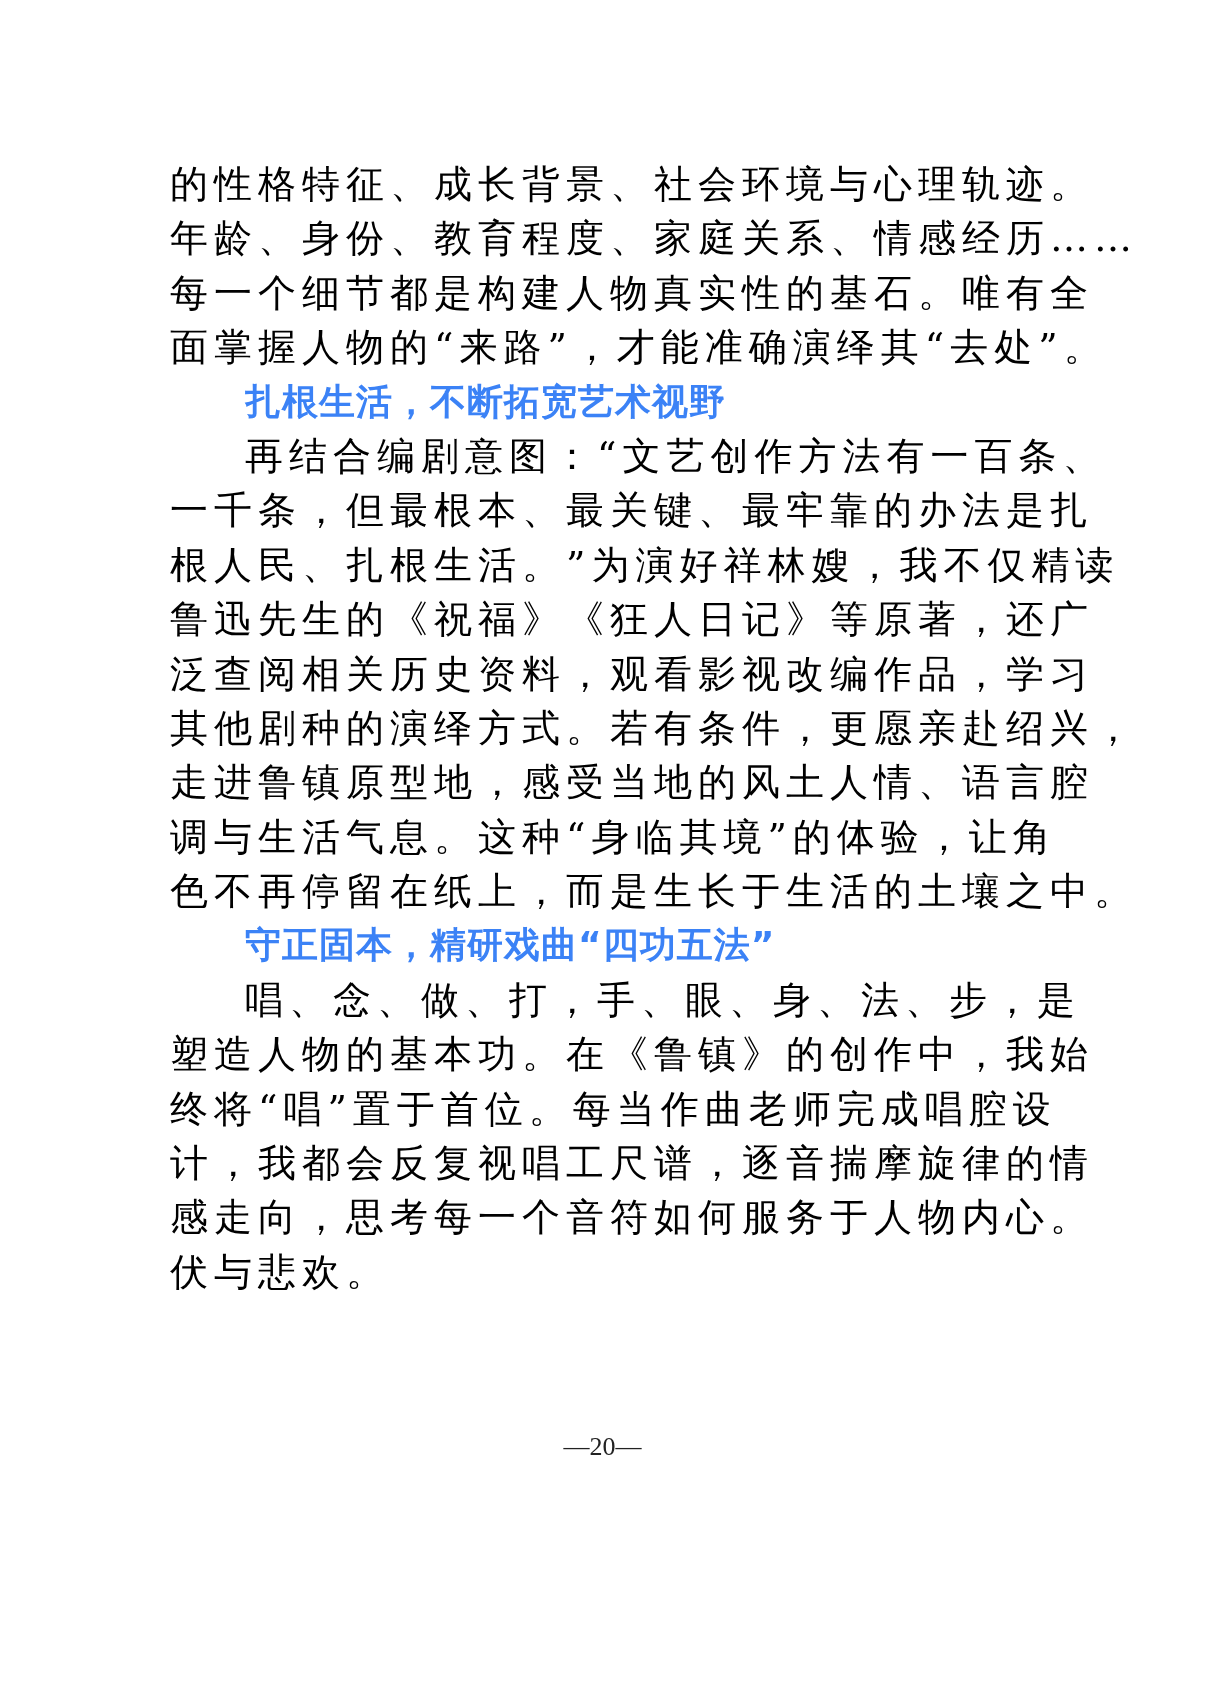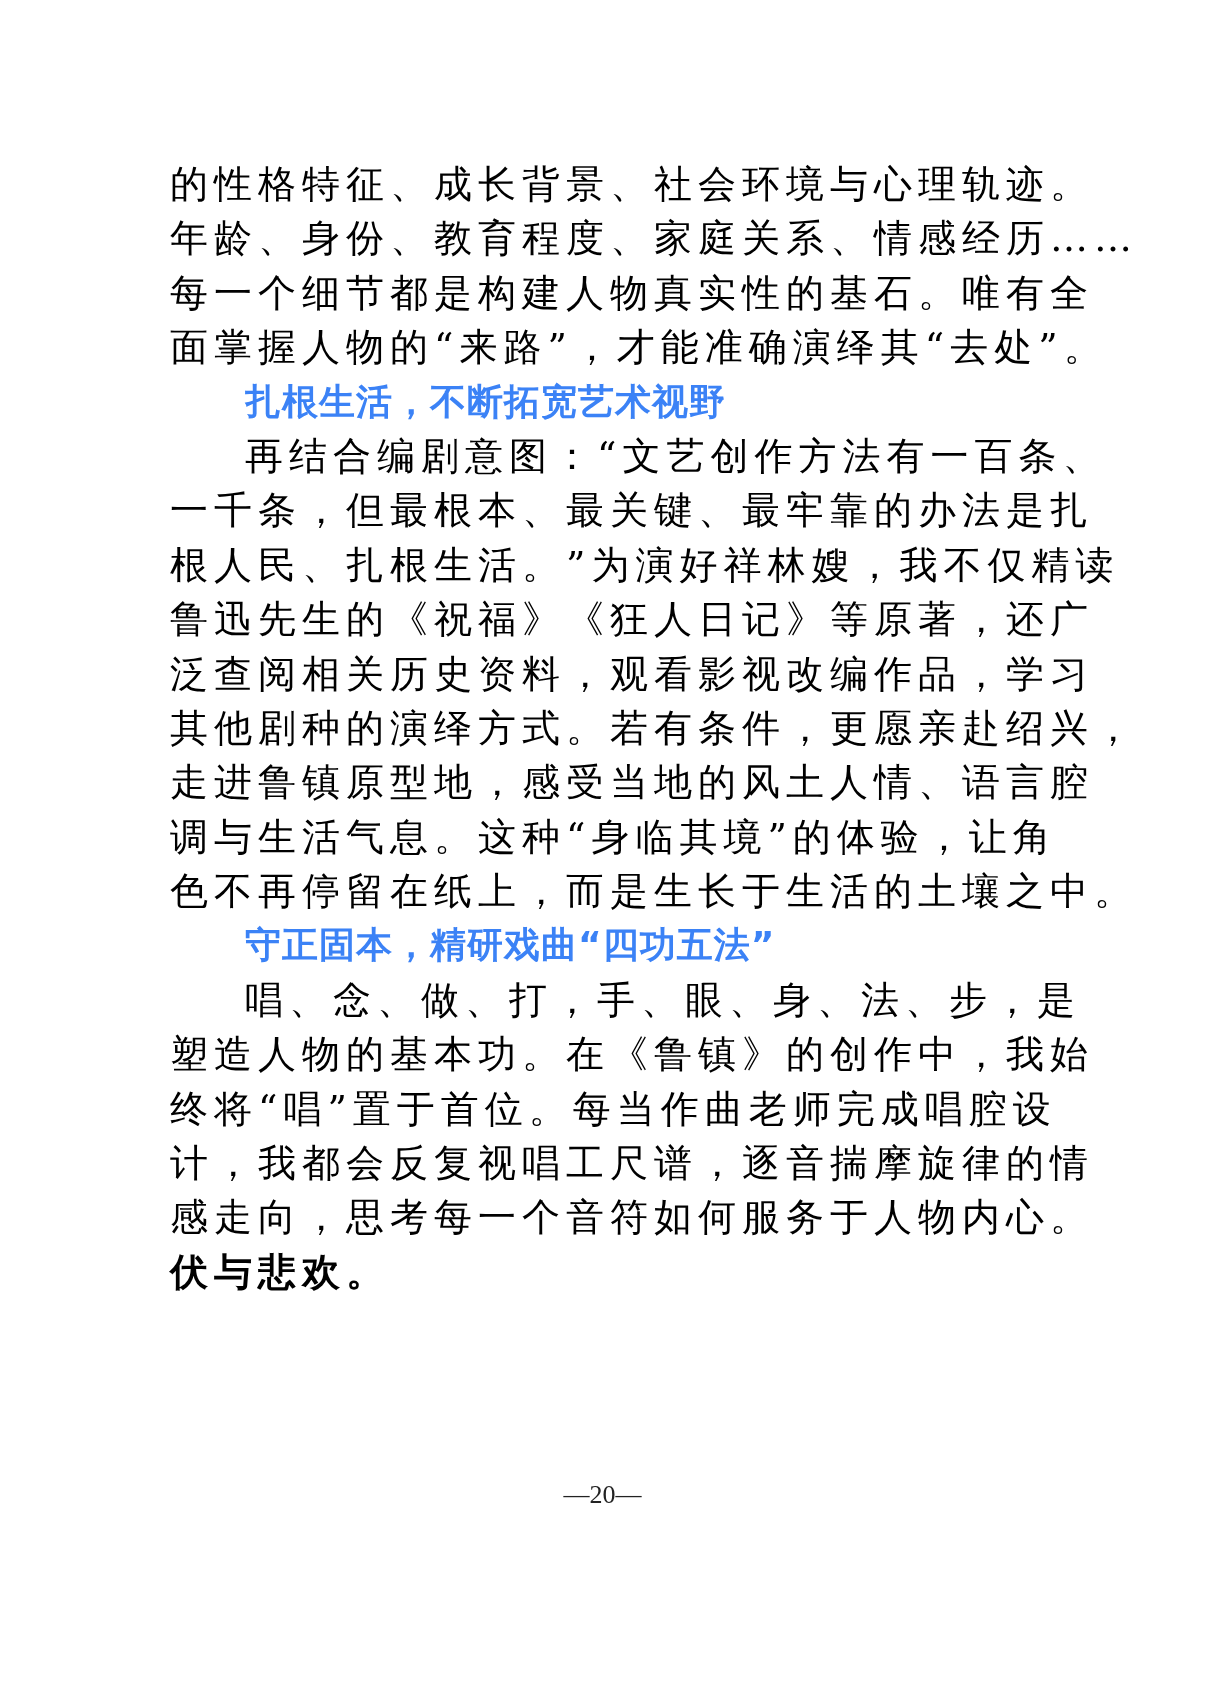--- a/index.html
+++ b/index.html
@@ -11,35 +11,35 @@
     font-size: 38px;
     line-height: 54.4px;
     height: 54.4px;
     color: #000000;
     white-space: nowrap;
     letter-spacing: 6px;
     text-align: justify;
     text-align-last: justify;
     display: block;
   }
-  .line.last { text-align-last: left; font-weight: bold; }
+  .line.last { text-align-last: left; }
   .line.indent { padding-left: 75px; }
   .heading {
     font-family: "DejaVu Sans", "Liberation Sans", sans-serif;
     font-weight: bold;
     font-size: 36px;
     line-height: 54.4px;
     height: 54.4px;
     color: #3b82f6;
     padding-left: 75px;
     letter-spacing: 1px;
     white-space: nowrap;
   }
   .page-number {
-    position: absolute; left: 0; width: 1205px; top: 1480px;
+    position: absolute; left: 0; width: 1205px; top: 1432px;
     text-align: center;
     font-family: "Liberation Serif", "DejaVu Serif", serif;
     font-size: 26px; color: #222;
   }
 </style>
 </head>
 <body>
 
 <div class="page">
   <div class="column">

